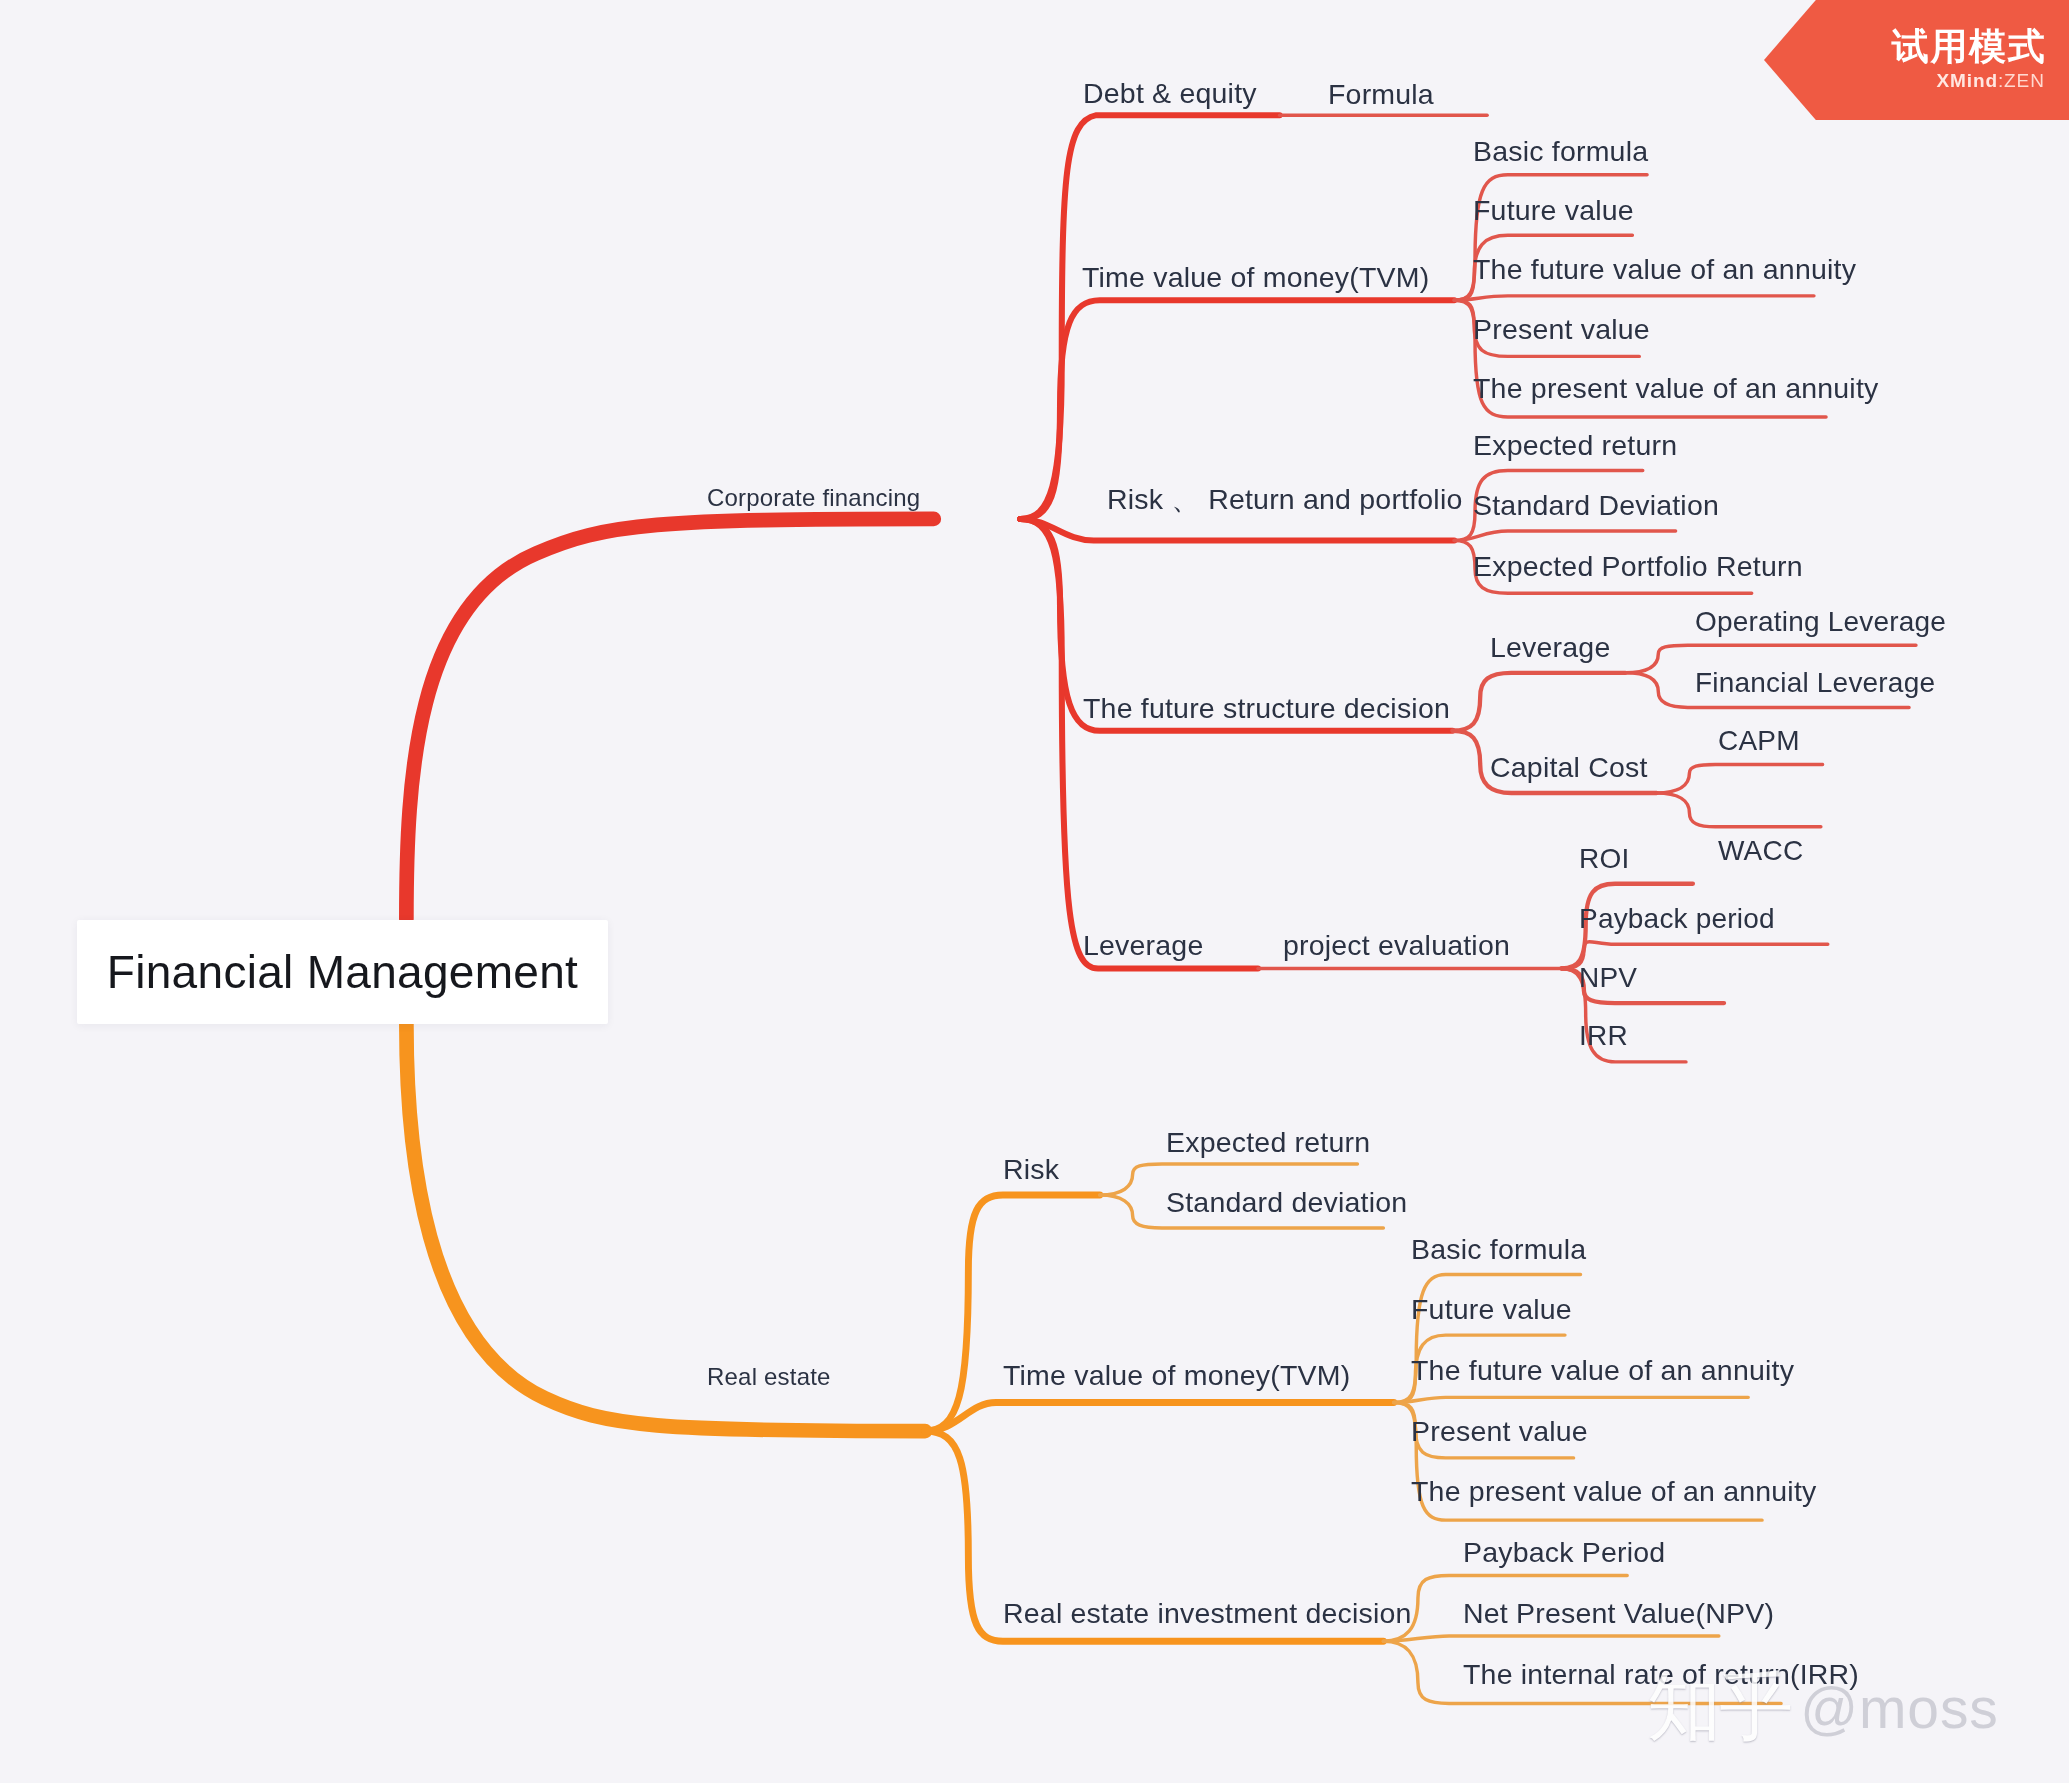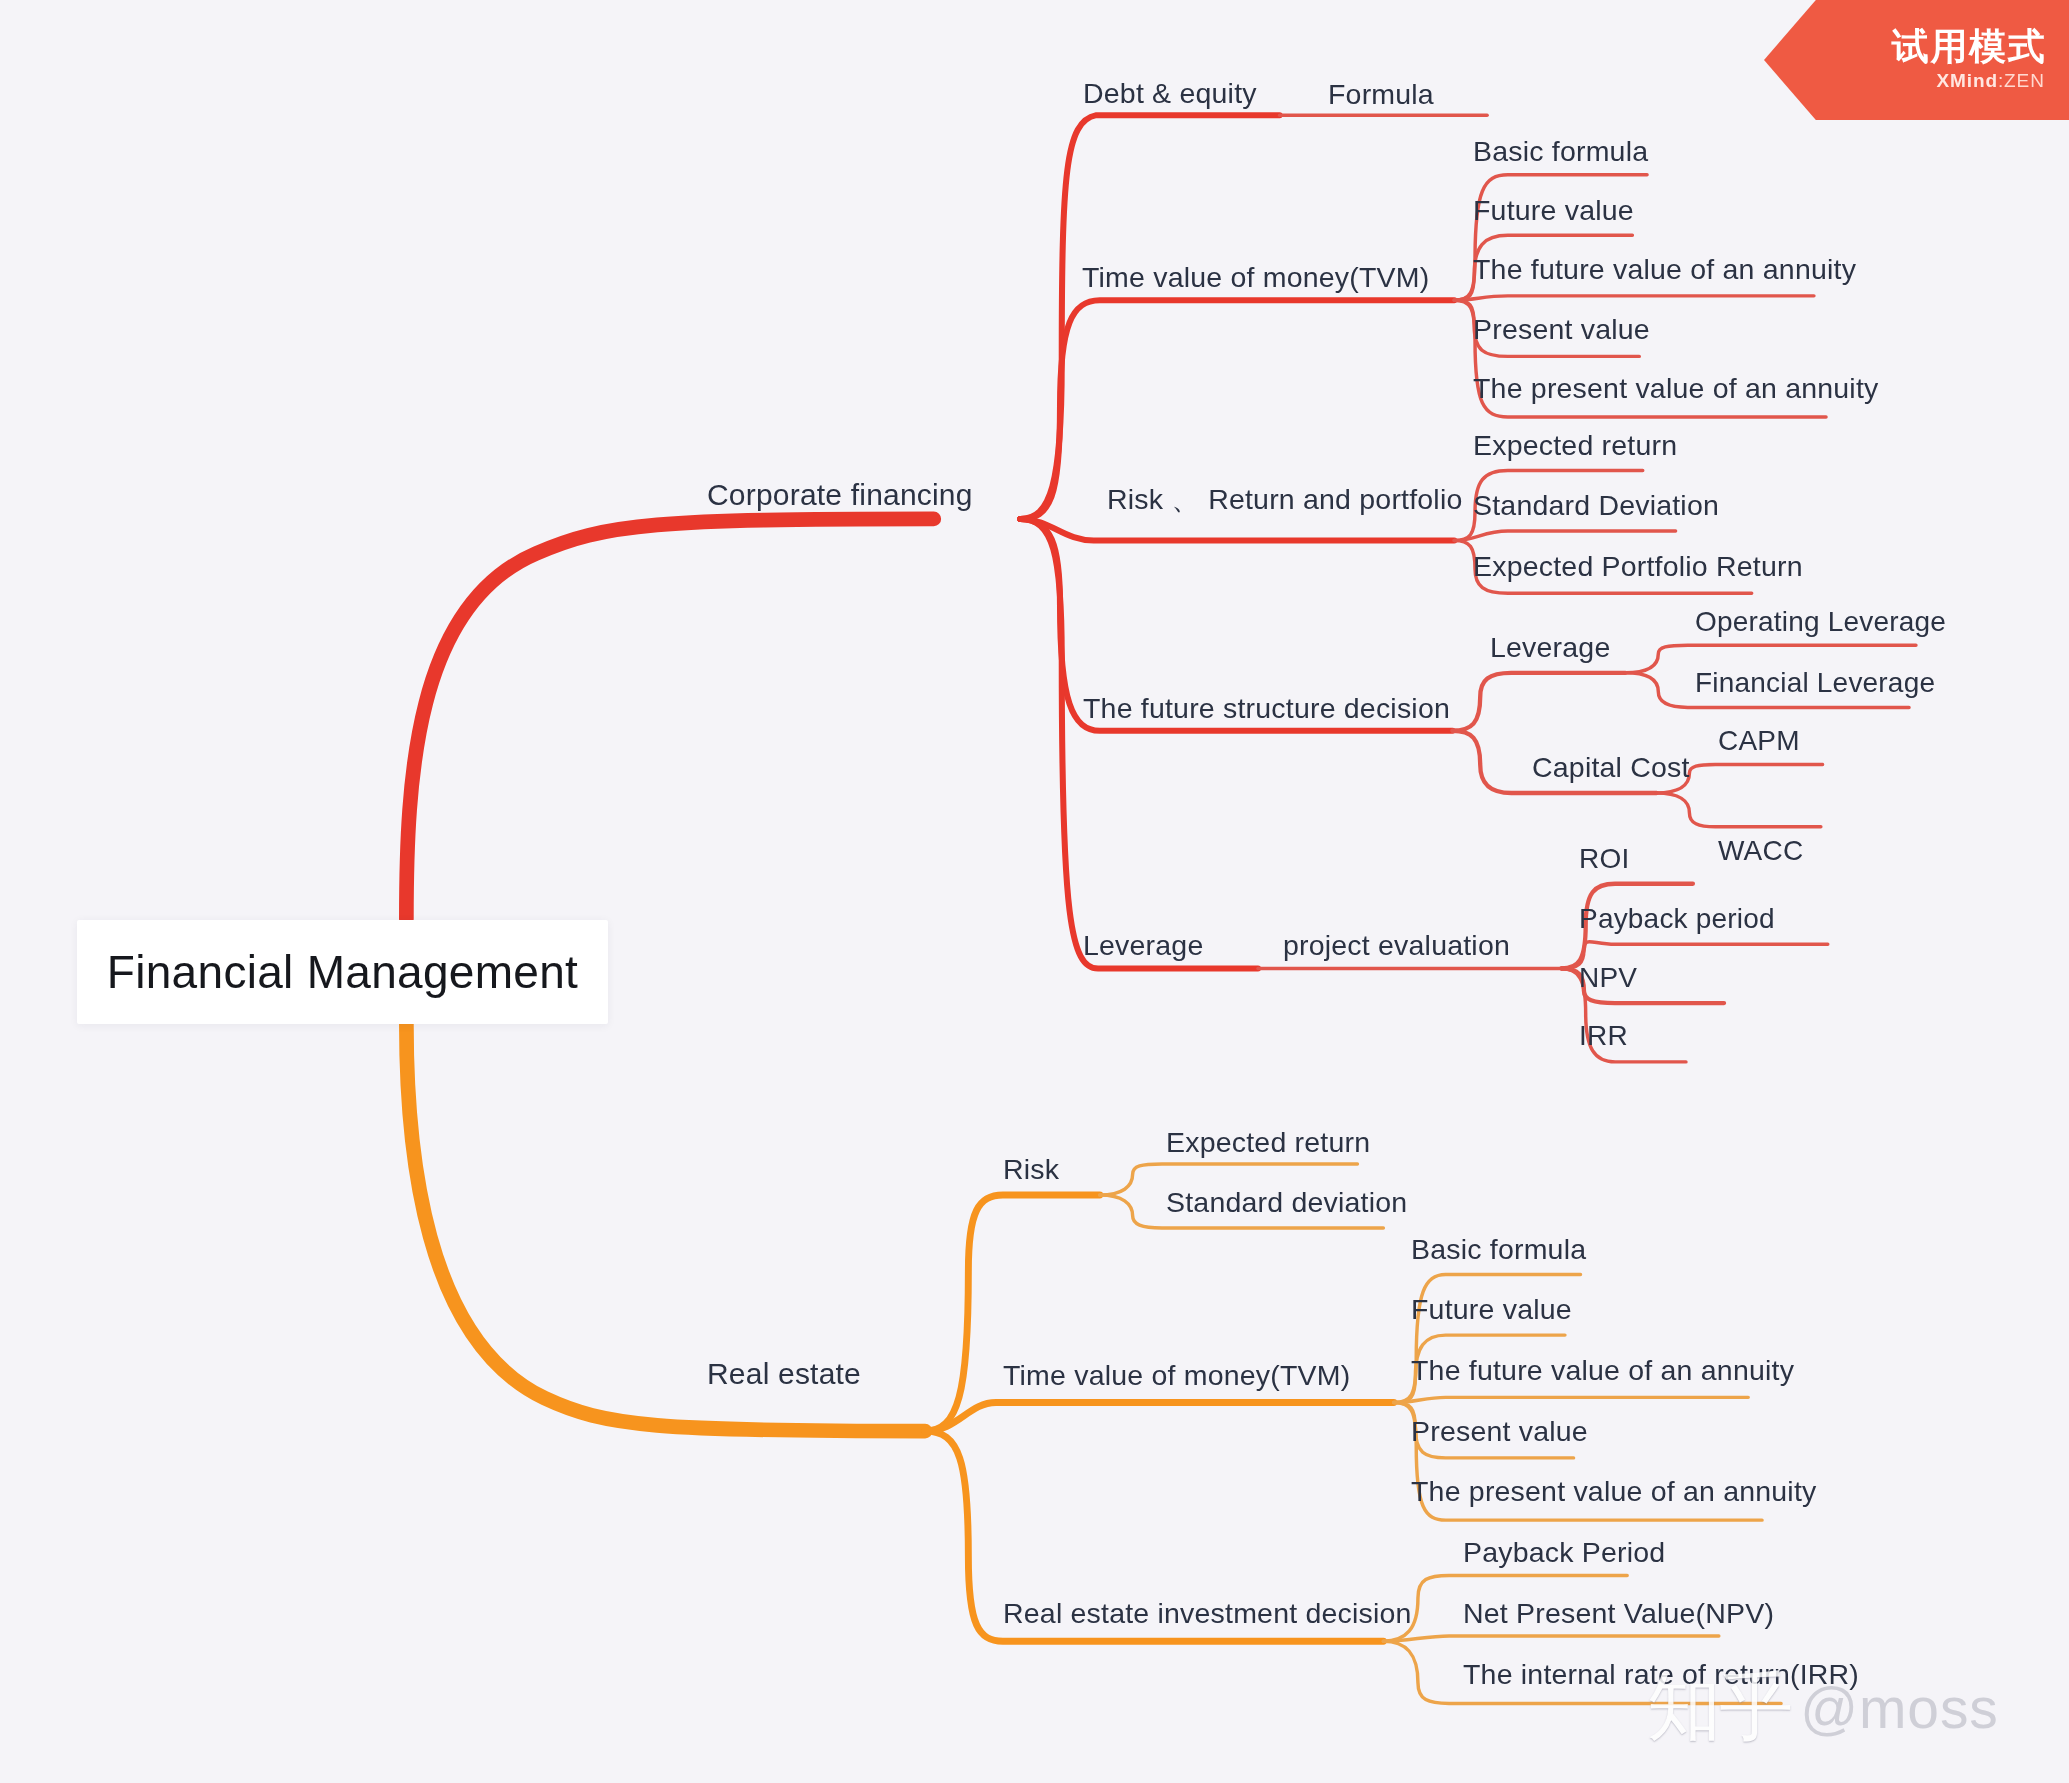--- a/index.html
+++ b/index.html
@@ -22,21 +22,21 @@
     height: 1784px;
   }
   .node-label {
     position: absolute;
     color: #2b3243;
     white-space: nowrap;
     font-weight: 400;
     letter-spacing: 0.2px;
     transform: translateY(-100%);
   }
-  .lvl1 { font-size: 30px; text-align: center; }
+  .lvl1 { font-size: 24px; text-align: center; }
   .lvl2 { font-size: 28.5px; }
   .lvl3 { font-size: 28.5px; }
   .lvl4 { font-size: 28px; }
 
   
   #root-node {
     position: absolute;
     left: 77px;
     top: 920px;
     width: 531px;
@@ -190,21 +190,21 @@
       <div class="node-label lvl3" style="left: 1473px; top: 346px;">Present value</div>
       <div class="node-label lvl3" style="left: 1473px; top: 405px;">The present value of an annuity</div>
       <div class="node-label lvl2" style="left: 1107px; top: 519px;">Risk 、 Return and portfolio</div>
       <div class="node-label lvl3" style="left: 1473px; top: 462px;">Expected return</div>
       <div class="node-label lvl3" style="left: 1473px; top: 522px;">Standard Deviation</div>
       <div class="node-label lvl3" style="left: 1473px; top: 583px;">Expected Portfolio Return</div>
       <div class="node-label lvl2" style="left: 1083px; top: 725px;">The future structure decision</div>
       <div class="node-label lvl3" style="left: 1490px; top: 664px;">Leverage</div>
       <div class="node-label lvl4" style="left: 1695px; top: 638px;">Operating Leverage</div>
       <div class="node-label lvl4" style="left: 1695px; top: 699px;">Financial Leverage</div>
-      <div class="node-label lvl3" style="left: 1490px; top: 784px; margin-left: 42px;">Capital Cost</div>
+      <div class="node-label lvl3" style="left: 1490px; top: 784px;">Capital Cost</div>
       <div class="node-label lvl4" style="left: 1718px; top: 757px;">CAPM</div>
       <div class="node-label lvl4" style="left: 1718px; top: 867px;">WACC</div>
       <div class="node-label lvl2" style="left: 1083px; top: 962px;">Leverage</div>
       <div class="node-label lvl3" style="left: 1283px; top: 962px;">project evaluation</div>
       <div class="node-label lvl4" style="left: 1579px; top: 875px;">ROI</div>
       <div class="node-label lvl4" style="left: 1579px; top: 935px;">Payback period</div>
       <div class="node-label lvl4" style="left: 1579px; top: 994px;">NPV</div>
       <div class="node-label lvl4" style="left: 1579px; top: 1052px;">IRR</div>
       <div class="node-label lvl1" style="left: 707px; top: 1391px;">Real estate</div>
       <div class="node-label lvl2" style="left: 1003px; top: 1186px;">Risk</div>

